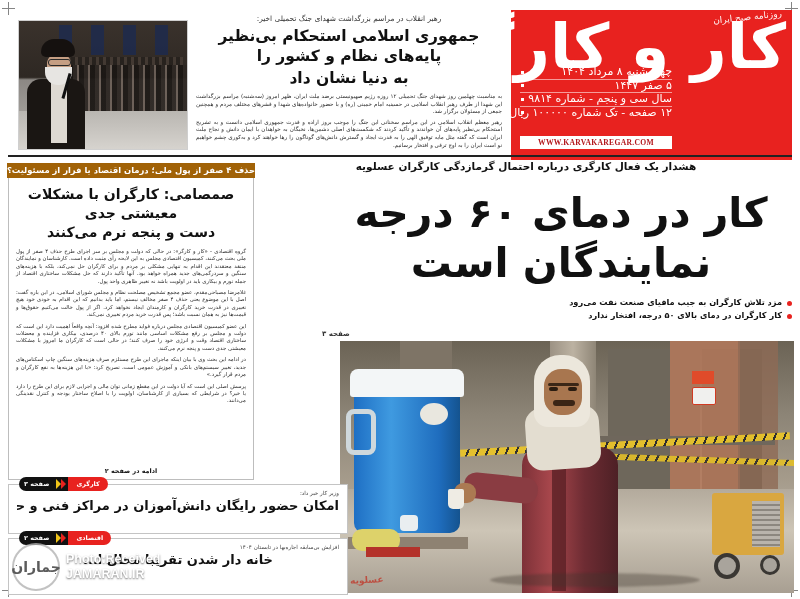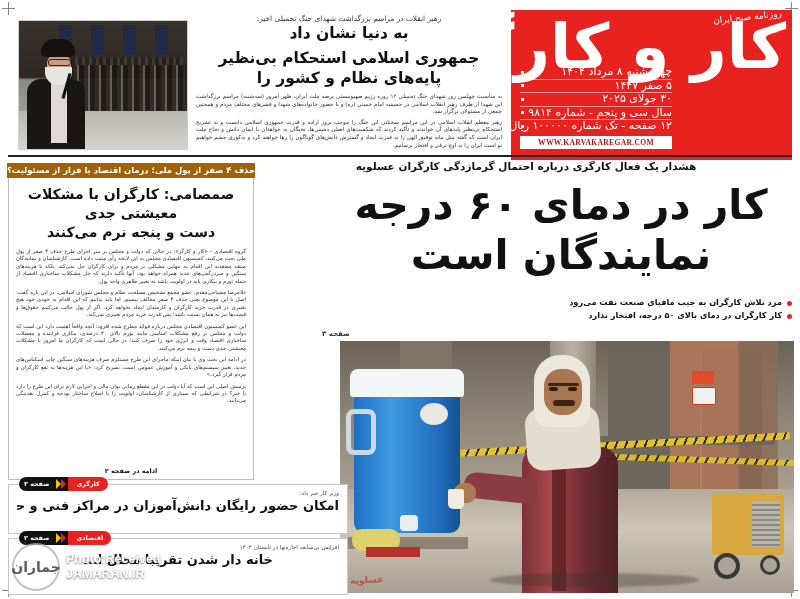--- a/index.html
+++ b/index.html
@@ -133,21 +133,21 @@
     text-align:justify;color:#2d2d2d;
   }
   .lc-body p{margin:0 0 4px 0;}
   .lc-more{
     position:absolute;left:0;right:0;bottom:4px;text-align:center;
     font-size:6.4px;font-weight:bold;color:#111;
   }
 
   
   .main-head{
-    position:absolute;left:330px;top:180px;width:462px;text-align:center;
+    position:absolute;left:330px;top:188px;width:462px;text-align:center;
   }
   .mh-l1,.mh-l2{
     font-size:41px;font-weight:bold;line-height:50px;color:#111;
     letter-spacing:-1px;
   }
   .main-bullets{
     position:absolute;left:330px;top:296px;width:462px;
     text-align:right;direction:rtl;
   }
   .mb{
@@ -289,21 +289,20 @@
   <div class="cropmark cm-tr"></div>
   <div class="cropmark cm-bl"></div>
   <div class="cropmark cm-br"></div>
 
   <div class="masthead">
     <div class="logo-tag">روزنامه صبح ایران</div>
     <div class="logo-word">کار و کارگر</div>
     <div class="mast-lines">
       <div class="mast-line">چهار شنبه ۸ مرداد ۱۴۰۴</div>
       <div class="mast-line">۵ صفر ۱۴۴۷</div>
-      <div class="mast-line">۳۰ جولای ۲۰۲۵</div>
       <div class="mast-line">سال سی و پنجم - شماره ۹۸۱۴</div>
       <div class="mast-line">۱۲ صفحه - تک شماره ۱۰۰۰۰۰ ریال</div>
     </div>
     <div class="mast-url">WWW.KARVAKAREGAR.COM</div>
   </div>
 
   <div class="leader-photo">
     <div class="lp-hall"></div>
     <div class="lp-banner" style="left:40px"></div>
     <div class="lp-banner" style="left:72px"></div>
@@ -318,22 +317,22 @@
       <div class="lp-face"></div>
       <div class="lp-beard"></div>
       <div class="lp-glasses"></div>
       <div class="lp-turban"></div>
       <div class="lp-mic"></div>
     </div>
   </div>
 
   <div class="lead-top">
     <div class="lead-kicker">رهبر انقلاب در مراسم بزرگداشت شهدای جنگ تحمیلی اخیر:</div>
+    <div class="lead-head">جمهوری اسلامی استحکام بی‌نظیر پایه‌های نظام و کشور را</div>
     <div class="lead-head" style="margin-top:-3px">به دنیا نشان داد</div>
-    <div class="lead-head">جمهوری اسلامی استحکام بی‌نظیر پایه‌های نظام و کشور را</div>
     <div class="lead-body">
       <p>به مناسبت چهلمین روز شهدای جنگ تحمیلی ۱۲ روزه رژیم صهیونیستی برضد ملت ایران، ظهر امروز (سه‌شنبه) مراسم بزرگداشت این شهدا از طرف رهبر انقلاب اسلامی در حسینیه امام خمینی (ره) و با حضور خانواده‌های شهدا و قشرهای مختلف مردم و همچنین جمعی از مسئولان برگزار شد.</p>
       <p>رهبر معظم انقلاب اسلامی در این مراسم سخنانی این جنگ را موجب بروز اراده و قدرت جمهوری اسلامی دانست و به تشریح استحکام بی‌نظیر پایه‌های آن خواندند و تأکید کردند که شکست‌های اصلی دشمن‌ها، نخبگان به خواهدان با ایمان دانش و نجاح ملت ایران است که گفته مثل مایه توفیق الهی را به قدرت ایجاد و گسترش دانش‌های گوناگون را رها خواهند کرد و به‌کوری چشم خواهیم نو است ایران را به اوج ترقی و افتخار برسانیم.</p>
     </div>
     <div style="text-align:left;margin-top:2px">
       <span class="lead-cont">ادامه در صفحه ۲</span>
     </div>
   </div>
 
   <div class="hr-red"></div>

